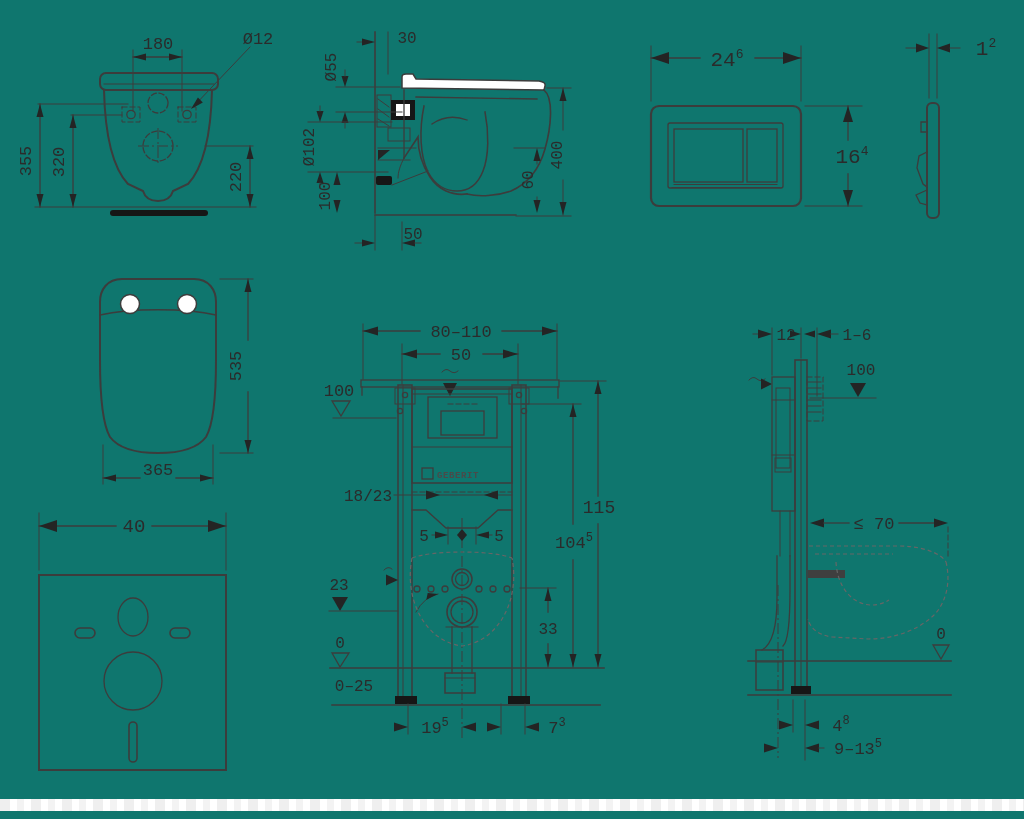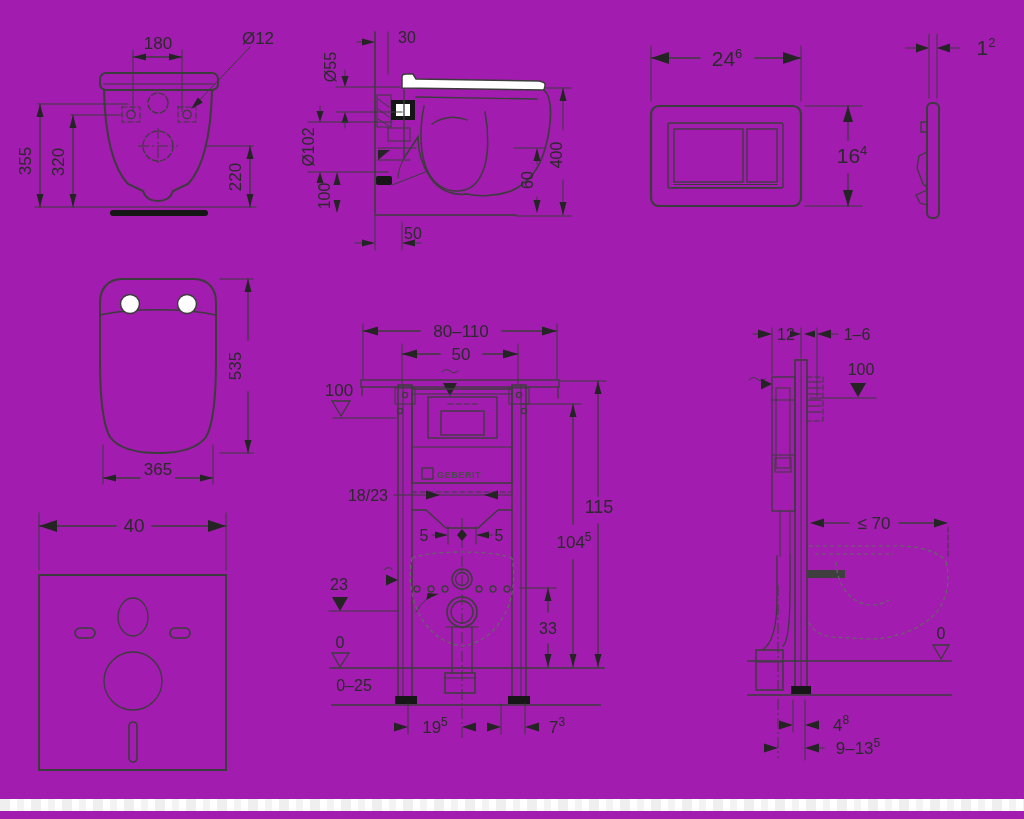--- a/index.html
+++ b/index.html
@@ -1,17 +1,17 @@
 <!DOCTYPE html>
 <html><head>
 <meta charset="utf-8">
 <style>
   html,body{margin:0;padding:0;background:#ffffff;}
-  #sheet{position:relative;width:1024px;height:819px;background:#a21caf;overflow:hidden;
-         font-family:Liberation Sans, sans-serif;}
+  #sheet{position:relative;width:1024px;height:819px;background:#0f766e;overflow:hidden;
+         font-family:Liberation Mono, monospace;}
   svg.view{position:absolute;overflow:visible;}
   .ln{stroke:#3c3c3c;stroke-width:1.3;fill:none;stroke-linecap:square;}
   .w15{stroke-width:1.5}.w16{stroke-width:1.6}.w2{stroke-width:2}.w22{stroke-width:2.2}
   .thin{stroke-width:1}
   .dsh{stroke-dasharray:5 3}
   .dshf{stroke:#666;stroke-width:1.2;fill:none;stroke-dasharray:4 3}
   .dd{stroke:#3c3c3c;stroke-width:1;fill:none;stroke-dasharray:11 3 2 3}
   .fil{fill:#242424;stroke:none}
   .blk{fill:#161616;stroke:none}
   .wfill{fill:#ffffff}

